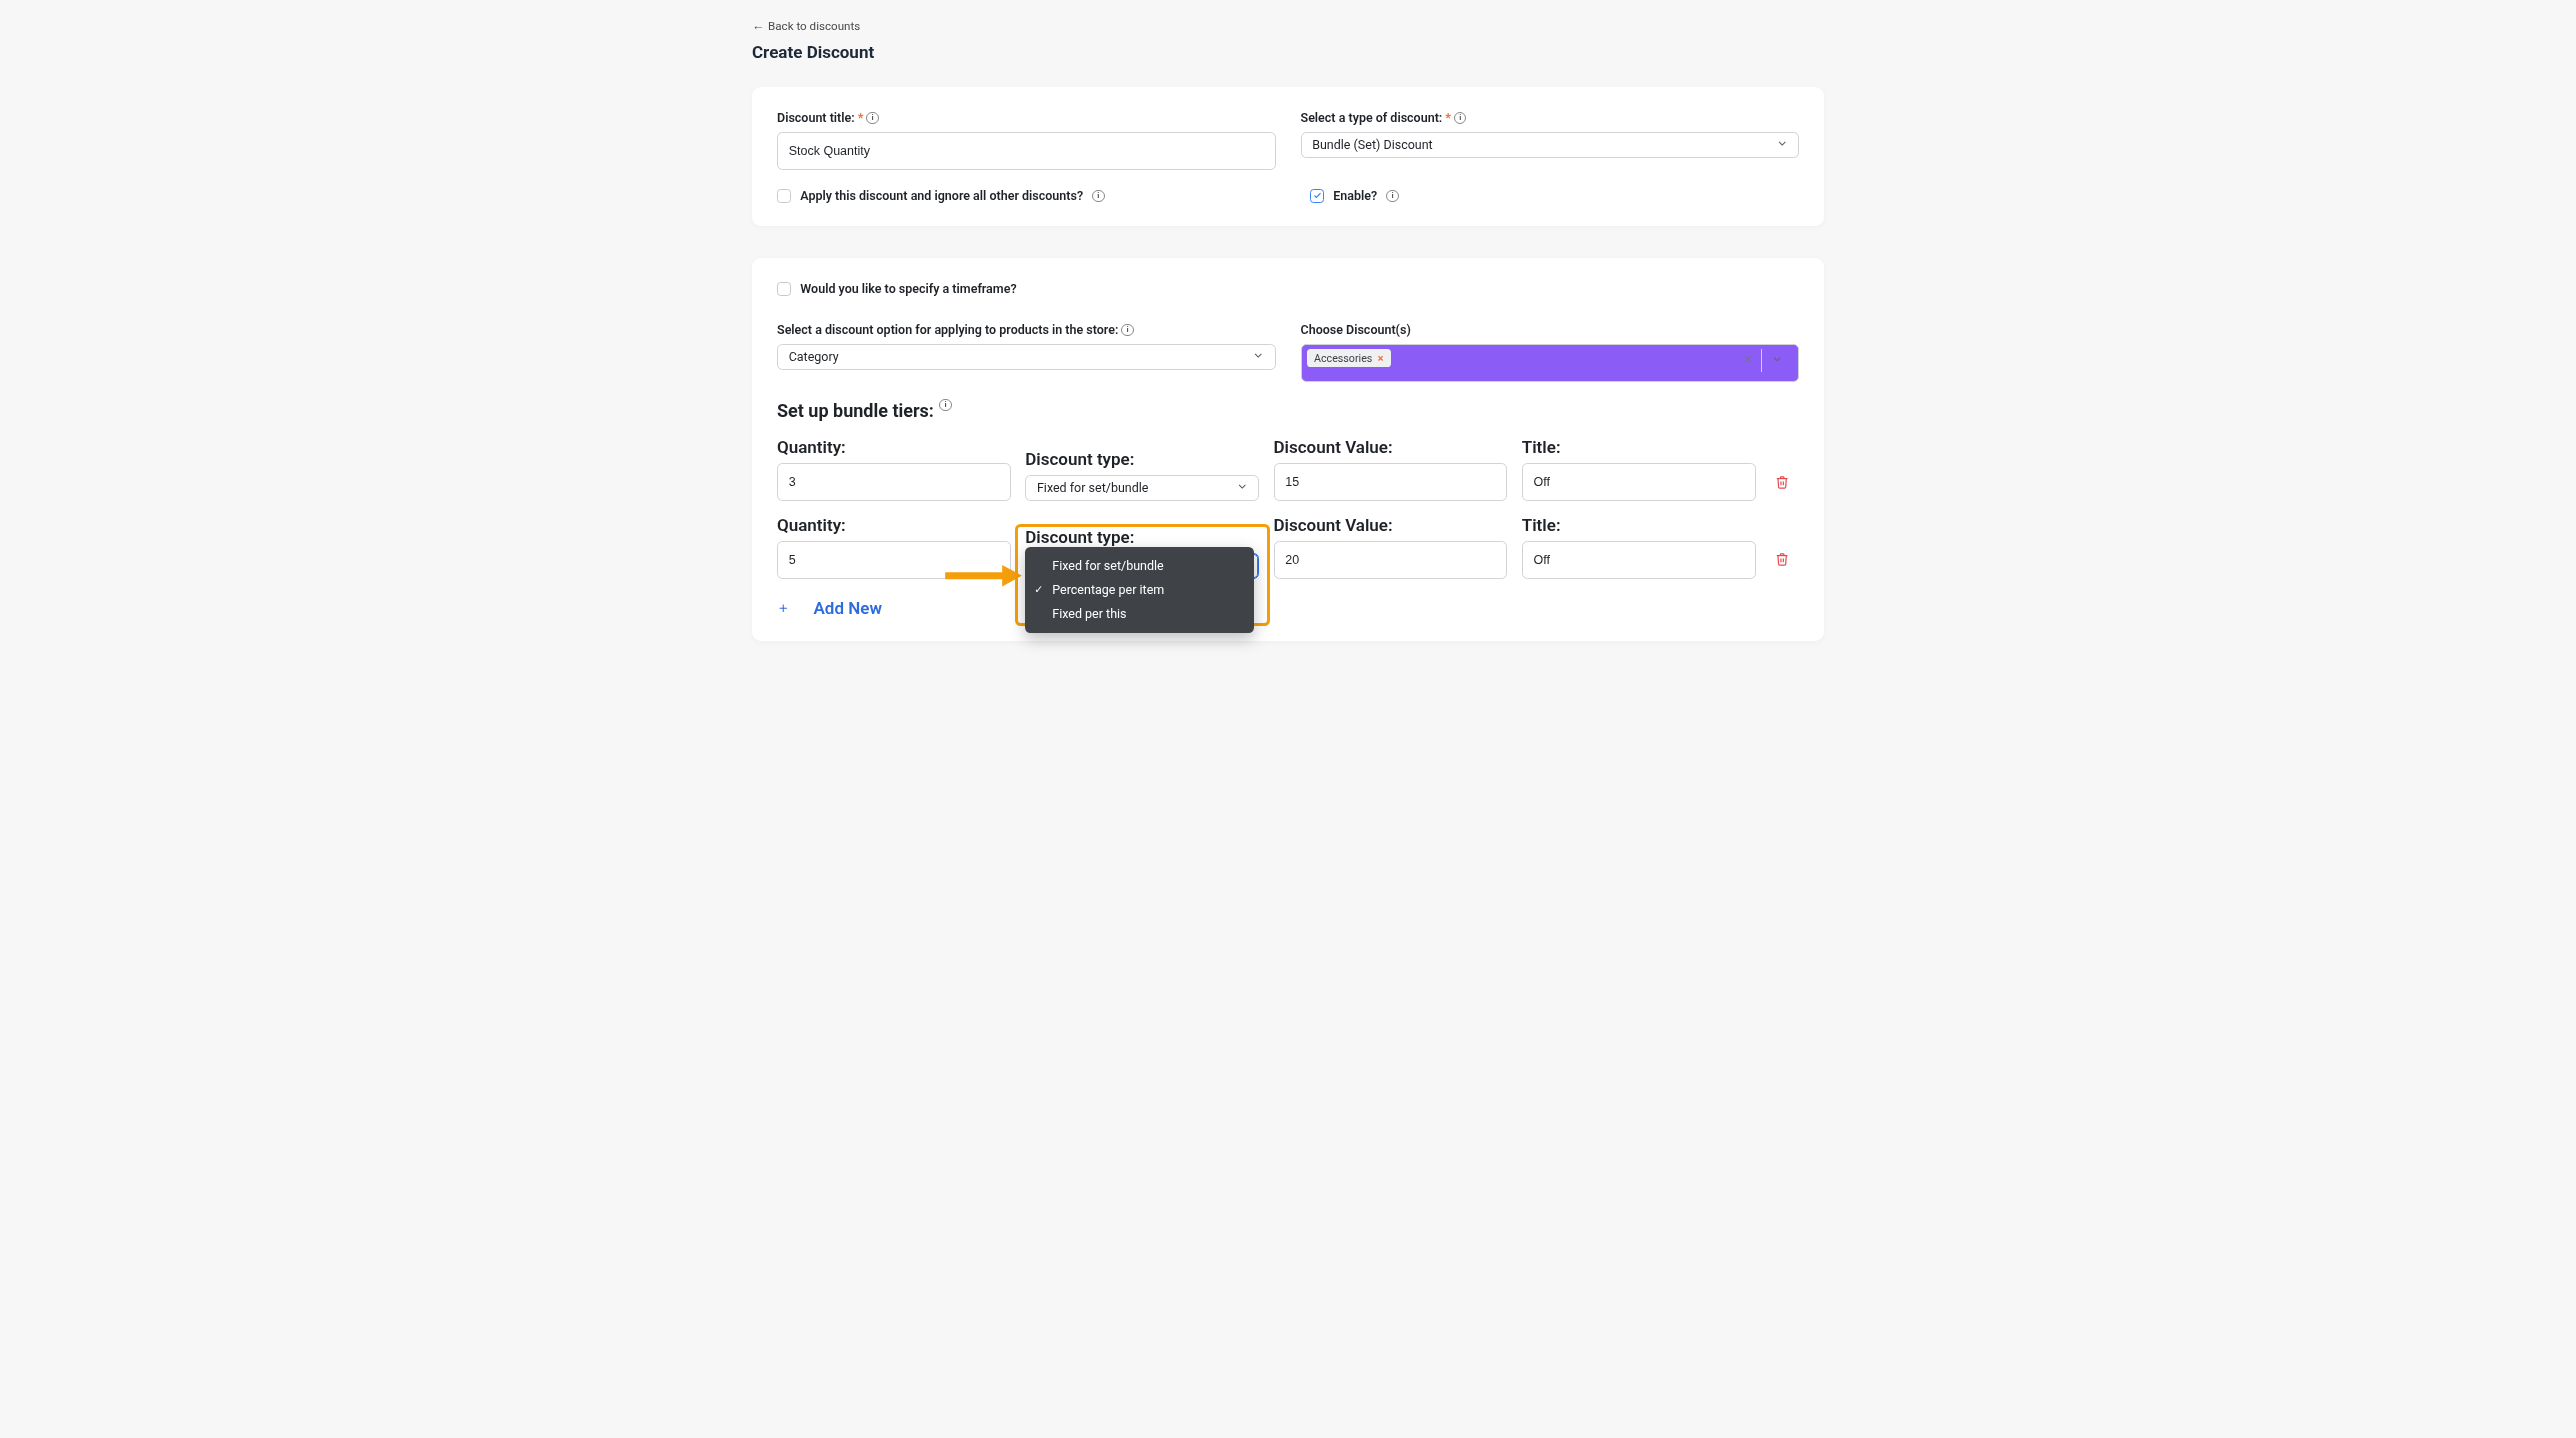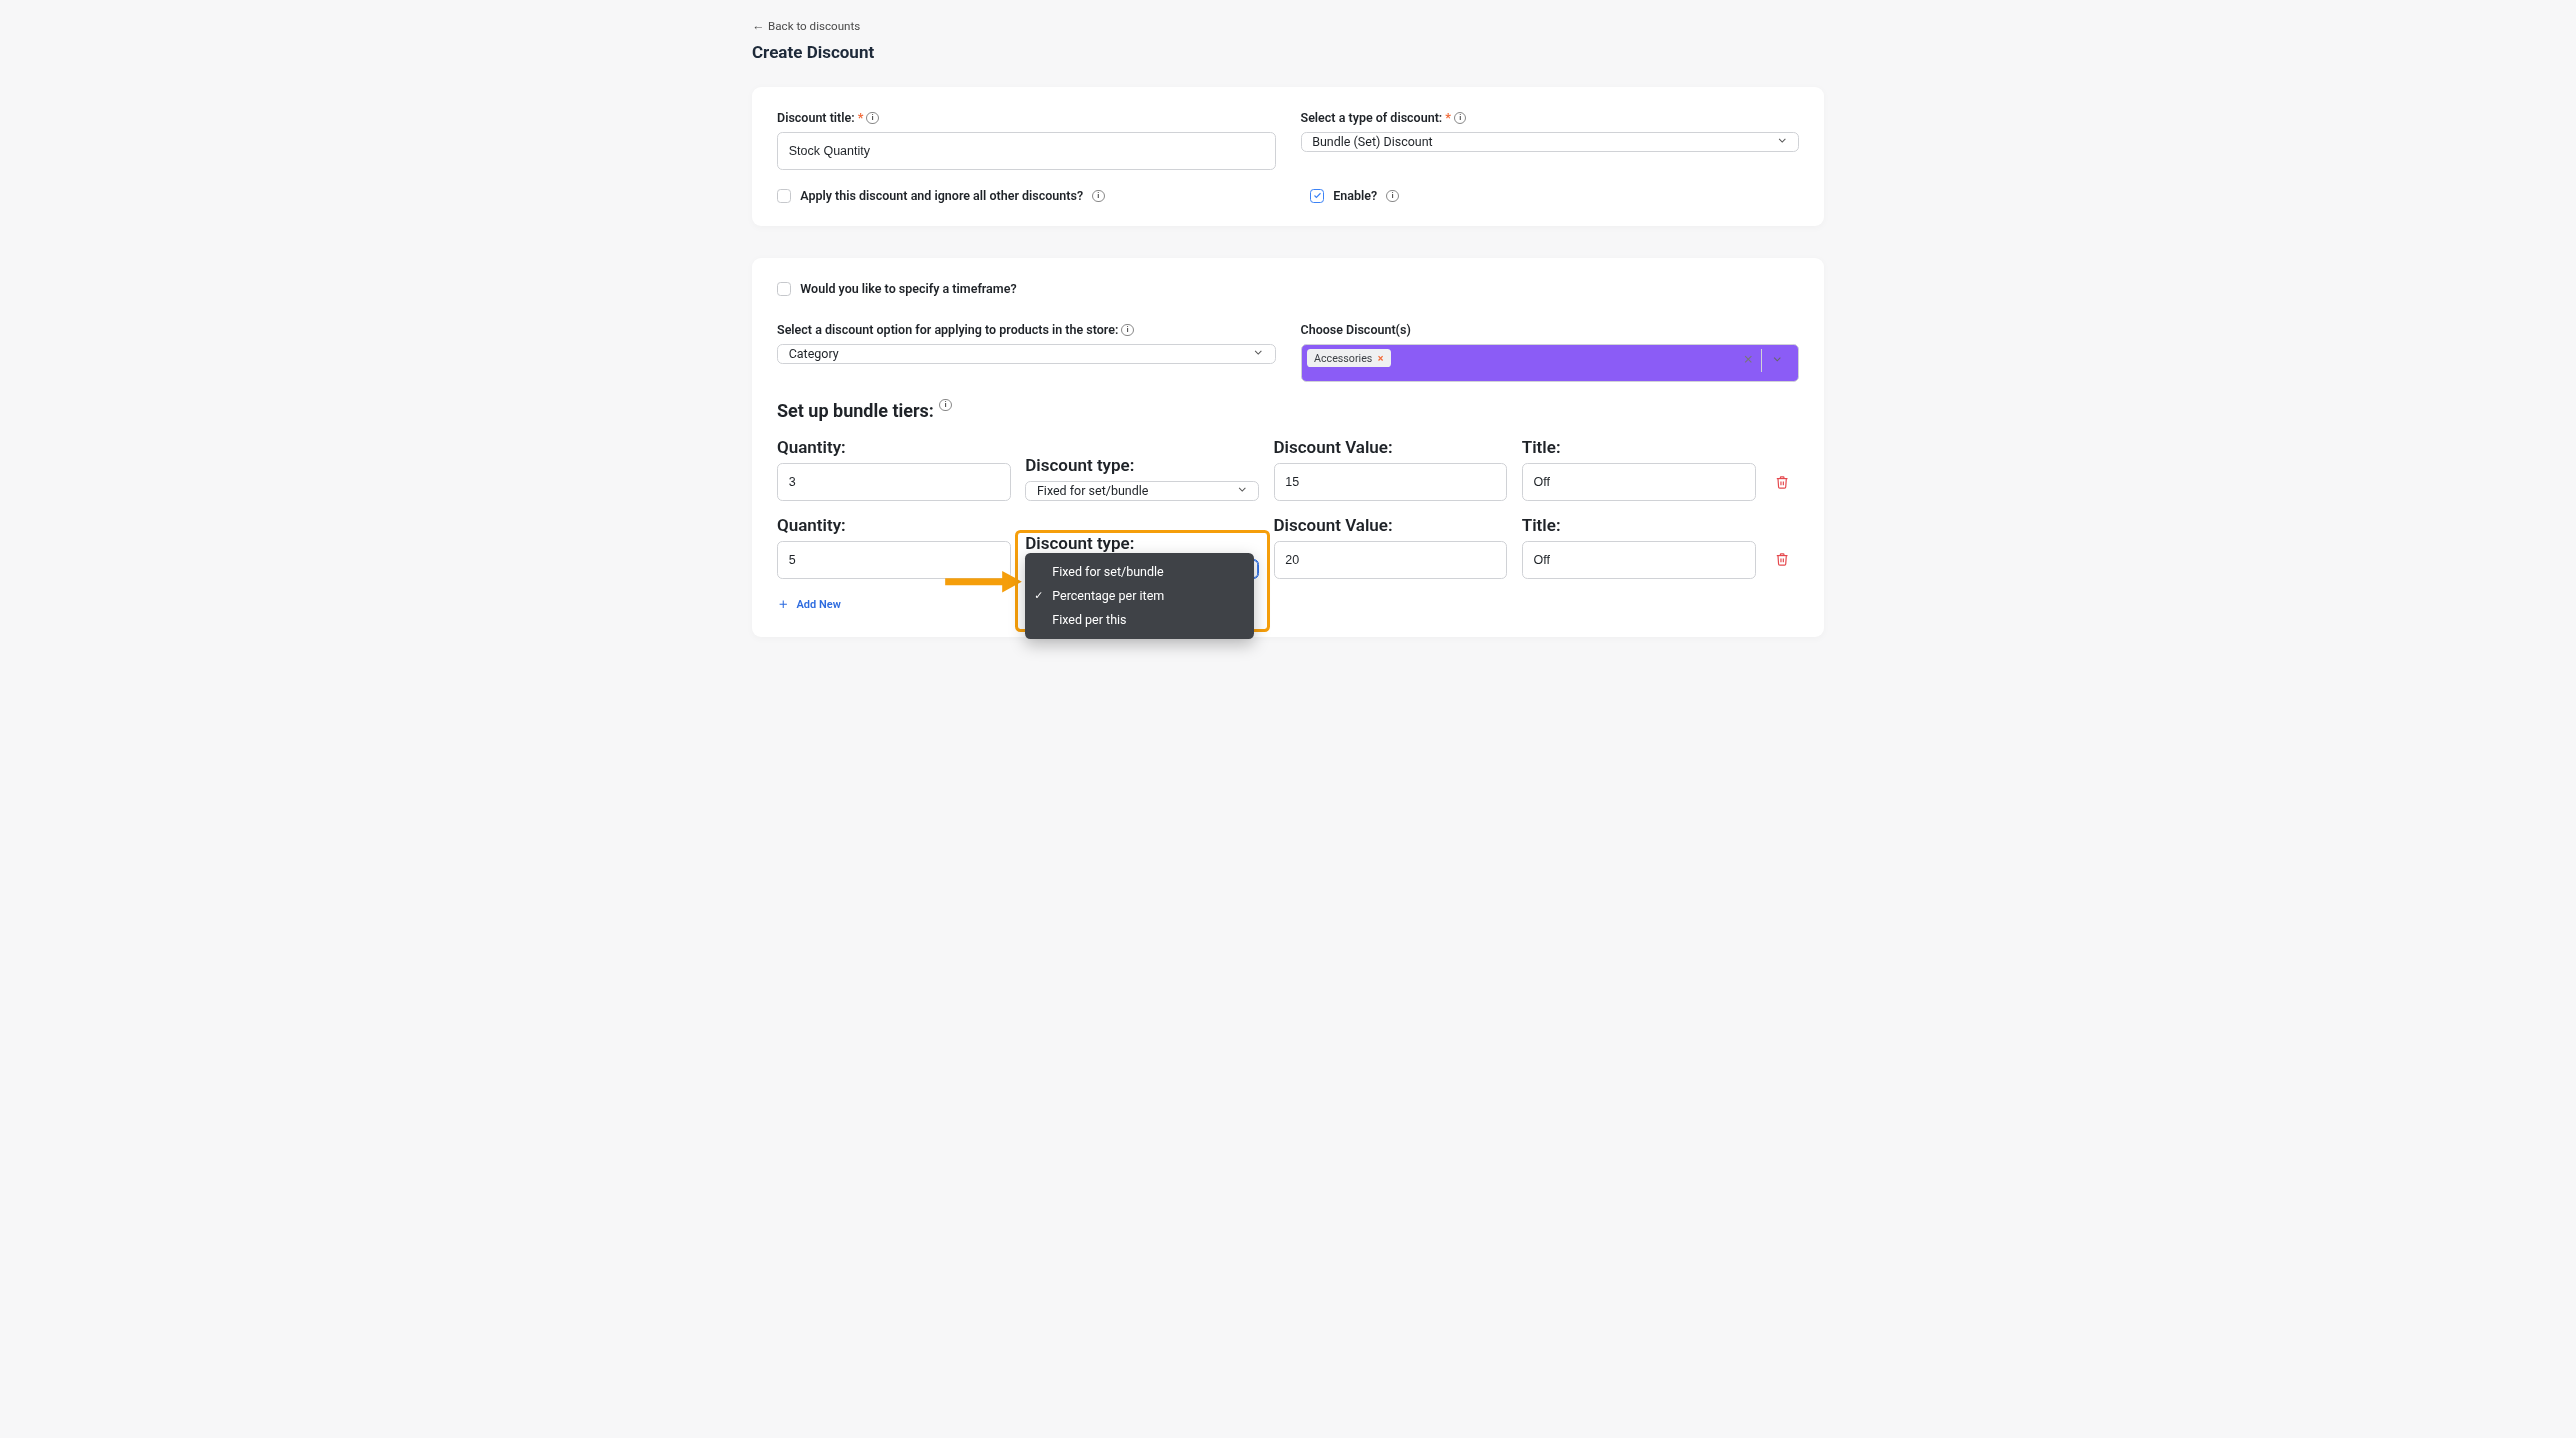--- a/index.html
+++ b/index.html
@@ -158,24 +158,24 @@
     display: flex;
     align-items: center;
     justify-content: center;
     cursor: pointer;
     color: #e5484d;
     margin-bottom: 0;
   }
   .add-new {
     display: inline-flex;
     align-items: center;
-    gap: 7px;
+    gap: 24px;
     color: #2d6bdf;
     font-weight: 600;
-    font-size: 11px;
+    font-size: 17px;
     cursor: pointer;
     margin-top: 5.4px;
   }
   .add-new .plus-icon svg { display:block; }
 
   .multi-select {
     display: flex;
     align-items: flex-start;
     min-height: 38px;
     border: 0.9px solid #d0d2d6;
@@ -240,21 +240,21 @@
     top: 50%;
     transform: translateY(-55%);
     font-size: 10.7px;
   }
   .tier-select-active {
     border-color: #2f6fe4;
     box-shadow: 0 0 0 0.9px #2f6fe4 inset;
   }
   .readonly-val {
     line-height:38px;
-    height:20px;
+    height:26px;
   }
 </style>
 </head>
 <body>
 
 <div class="page">
 
   <a class="back-link">
     <span class="arrow">←</span>
     <span>Back to discounts</span>

